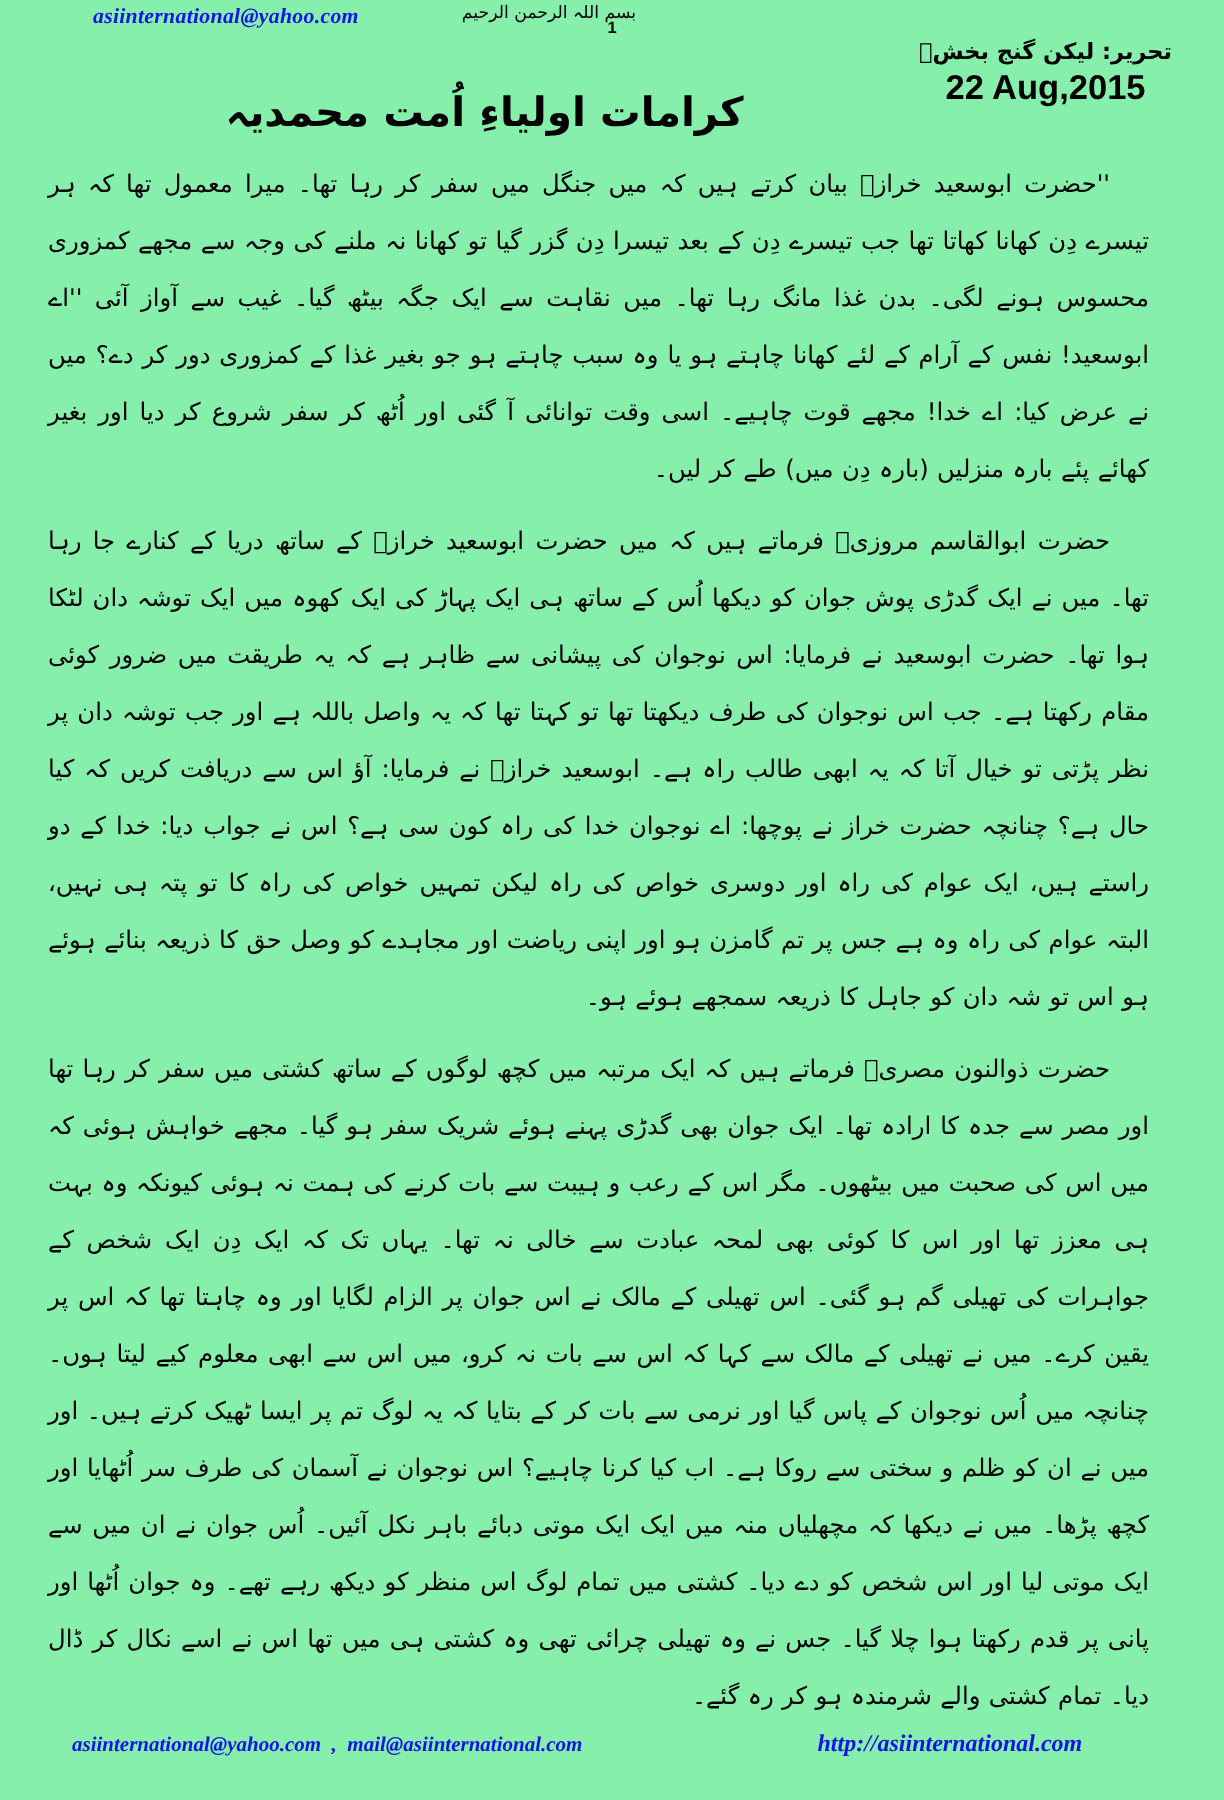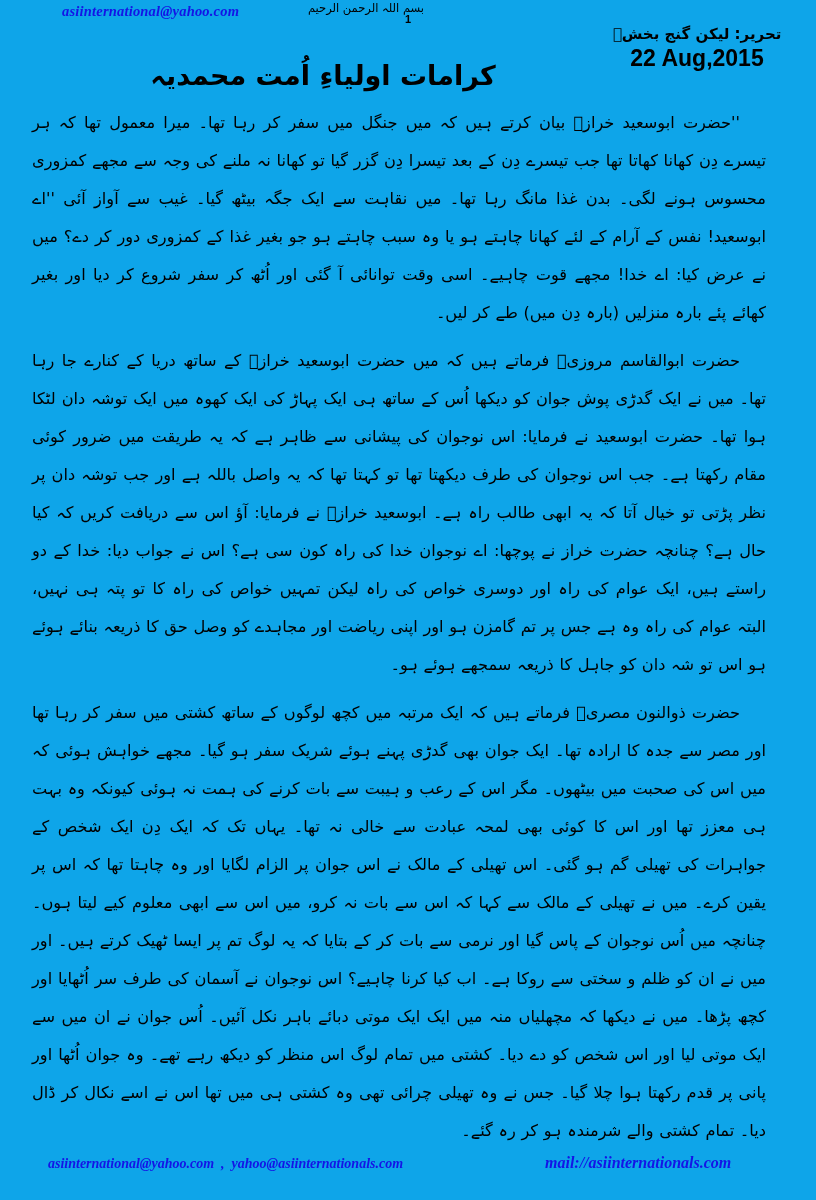--- a/index.html
+++ b/index.html
@@ -15,21 +15,21 @@
     overflow: hidden;
     font-family: "Liberation Serif", "DejaVu Serif", serif;
     color: #000000;
   }
 
   .page {
     position: absolute;
     inset: 0;
     width: 816px;
     height: 1200px;
-    background: #0ea5e9;
+    background: #86efac;
     box-sizing: border-box;
   }
 
   
   .masthead {
     position: absolute;
     top: 0;
     left: 0;
     width: 816px;
     height: 96px;
@@ -201,18 +201,18 @@
   </div>
 
   <div class="article-body">
     <p class="para">''حضرت ابوسعید خرازؒ بیان کرتے ہیں کہ میں جنگل میں سفر کر رہا تھا۔ میرا معمول تھا کہ ہر تیسرے دِن کھانا کھاتا تھا جب تیسرے دِن کے بعد تیسرا دِن گزر گیا تو کھانا نہ ملنے کی وجہ سے مجھے کمزوری محسوس ہونے لگی۔ بدن غذا مانگ رہا تھا۔ میں نقاہت سے ایک جگہ بیٹھ گیا۔ غیب سے آواز آئی ''اے ابوسعید! نفس کے آرام کے لئے کھانا چاہتے ہو یا وہ سبب چاہتے ہو جو بغیر غذا کے کمزوری دور کر دے؟ میں نے عرض کیا: اے خدا! مجھے قوت چاہیے۔ اسی وقت توانائی آ گئی اور اُٹھ کر سفر شروع کر دیا اور بغیر کھائے پئے بارہ منزلیں (بارہ دِن میں) طے کر لیں۔</p>
     <p class="para">حضرت ابوالقاسم مروزیؒ فرماتے ہیں کہ میں حضرت ابوسعید خرازؒ کے ساتھ دریا کے کنارے جا رہا تھا۔ میں نے ایک گدڑی پوش جوان کو دیکھا اُس کے ساتھ ہی ایک پہاڑ کی ایک کھوہ میں ایک توشہ دان لٹکا ہوا تھا۔ حضرت ابوسعید نے فرمایا: اس نوجوان کی پیشانی سے ظاہر ہے کہ یہ طریقت میں ضرور کوئی مقام رکھتا ہے۔ جب اس نوجوان کی طرف دیکھتا تھا تو کہتا تھا کہ یہ واصل باللہ ہے اور جب توشہ دان پر نظر پڑتی تو خیال آتا کہ یہ ابھی طالب راہ ہے۔ ابوسعید خرازؒ نے فرمایا: آؤ اس سے دریافت کریں کہ کیا حال ہے؟ چنانچہ حضرت خراز نے پوچھا: اے نوجوان خدا کی راہ کون سی ہے؟ اس نے جواب دیا: خدا کے دو راستے ہیں، ایک عوام کی راہ اور دوسری خواص کی راہ لیکن تمہیں خواص کی راہ کا تو پتہ ہی نہیں، البتہ عوام کی راہ وہ ہے جس پر تم گامزن ہو اور اپنی ریاضت اور مجاہدے کو وصل حق کا ذریعہ بنائے ہوئے ہو اس تو شہ دان کو جاہل کا ذریعہ سمجھے ہوئے ہو۔</p>
     <p class="para">حضرت ذوالنون مصریؒ فرماتے ہیں کہ ایک مرتبہ میں کچھ لوگوں کے ساتھ کشتی میں سفر کر رہا تھا اور مصر سے جدہ کا ارادہ تھا۔ ایک جوان بھی گدڑی پہنے ہوئے شریک سفر ہو گیا۔ مجھے خواہش ہوئی کہ میں اس کی صحبت میں بیٹھوں۔ مگر اس کے رعب و ہیبت سے بات کرنے کی ہمت نہ ہوئی کیونکہ وہ بہت ہی معزز تھا اور اس کا کوئی بھی لمحہ عبادت سے خالی نہ تھا۔ یہاں تک کہ ایک دِن ایک شخص کے جواہرات کی تھیلی گم ہو گئی۔ اس تھیلی کے مالک نے اس جوان پر الزام لگایا اور وہ چاہتا تھا کہ اس پر یقین کرے۔ میں نے تھیلی کے مالک سے کہا کہ اس سے بات نہ کرو، میں اس سے ابھی معلوم کیے لیتا ہوں۔ چنانچہ میں اُس نوجوان کے پاس گیا اور نرمی سے بات کر کے بتایا کہ یہ لوگ تم پر ایسا ٹھیک کرتے ہیں۔ اور میں نے ان کو ظلم و سختی سے روکا ہے۔ اب کیا کرنا چاہیے؟ اس نوجوان نے آسمان کی طرف سر اُٹھایا اور کچھ پڑھا۔ میں نے دیکھا کہ مچھلیاں منہ میں ایک ایک موتی دبائے باہر نکل آئیں۔ اُس جوان نے ان میں سے ایک موتی لیا اور اس شخص کو دے دیا۔ کشتی میں تمام لوگ اس منظر کو دیکھ رہے تھے۔ وہ جوان اُٹھا اور پانی پر قدم رکھتا ہوا چلا گیا۔ جس نے وہ تھیلی چرائی تھی وہ کشتی ہی میں تھا اس نے اسے نکال کر ڈال دیا۔ تمام کشتی والے شرمندہ ہو کر رہ گئے۔</p>
   </div>
 
   <div class="footer">
     <div class="footer-emails">
-      <span>asiinternational@yahoo.com</span><span class="sep">,</span><span>yahoo@asiinternationals.com</span>
+      <span>asiinternational@yahoo.com</span><span class="sep">,</span><span>mail@asiinternational.com</span>
     </div>
-    <div class="footer-url">mail://asiinternationals.com</div>
+    <div class="footer-url">http://asiinternational.com</div>
   </div>
 
 </div>
 
 </body></html>

